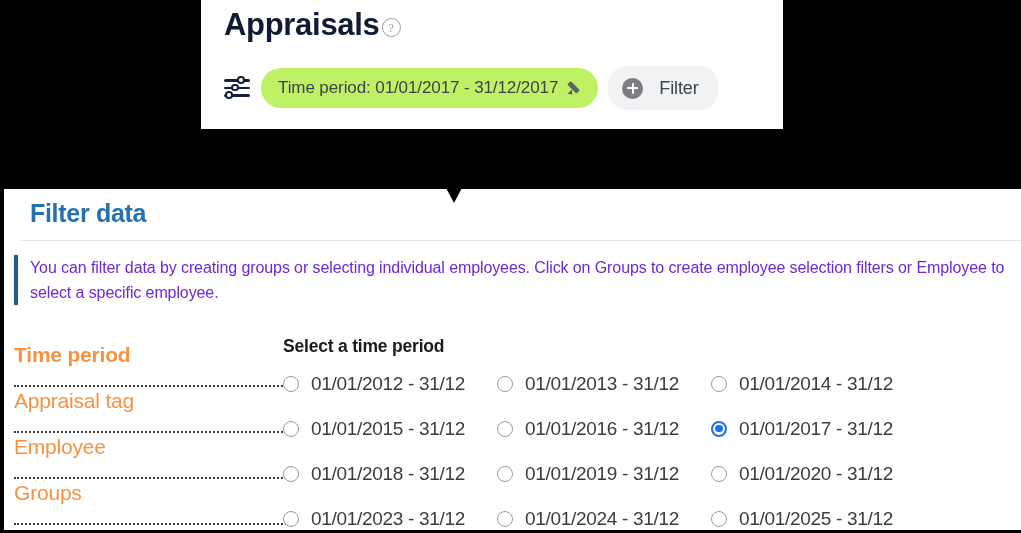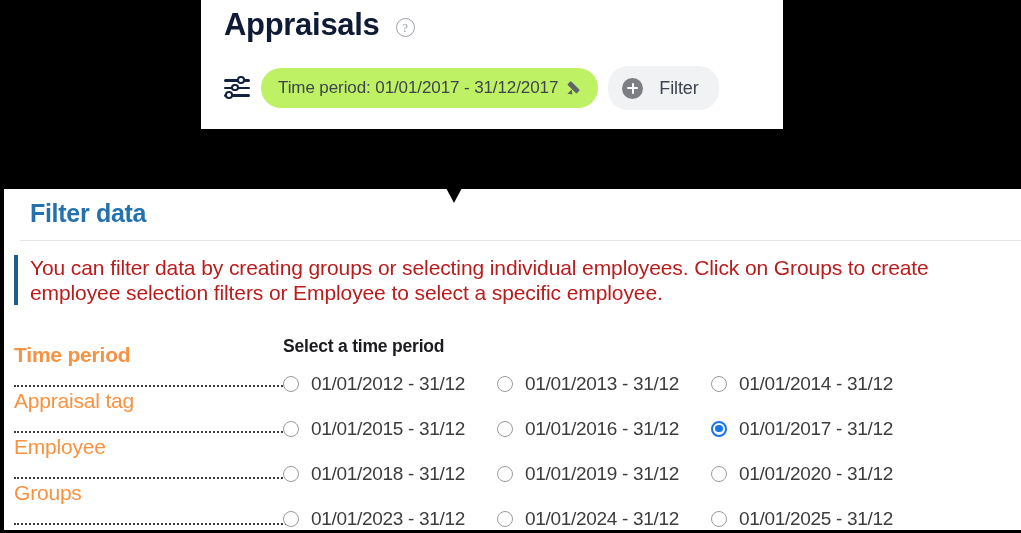--- a/index.html
+++ b/index.html
@@ -25,21 +25,21 @@
     height: 129px;
     background: #ffffff;
     box-sizing: border-box;
   }
   #page-title-row {
     position: absolute;
     left: 23px;
     top: 5px;
     display: flex;
     align-items: center;
-    gap: 16px;
+    gap: 2px;
   }
   #page-title {
     font-size: 31px;
     font-weight: bold;
     color: #0f1b34;
     letter-spacing: -0.3px;
     line-height: 40px;
     white-space: nowrap;
   }
   .help-icon {
@@ -230,23 +230,23 @@
   #info-box {
     position: absolute;
     left: 10px;
     top: 66px;
     width: 995px;
     border-left: 4px solid #225a8c;
     padding-left: 12px;
     box-sizing: border-box;
   }
   #info-box-text {
-    font-size: 21px;
+    font-size: 16px;
     line-height: 25px;
-    color: #b91c1c;
+    color: #6d28d9;
     letter-spacing: -0.1px;
   }
 
   
   #filter-tabs {
     position: absolute;
     left: 10px;
     top: 152px;
     width: 277px;
   }

